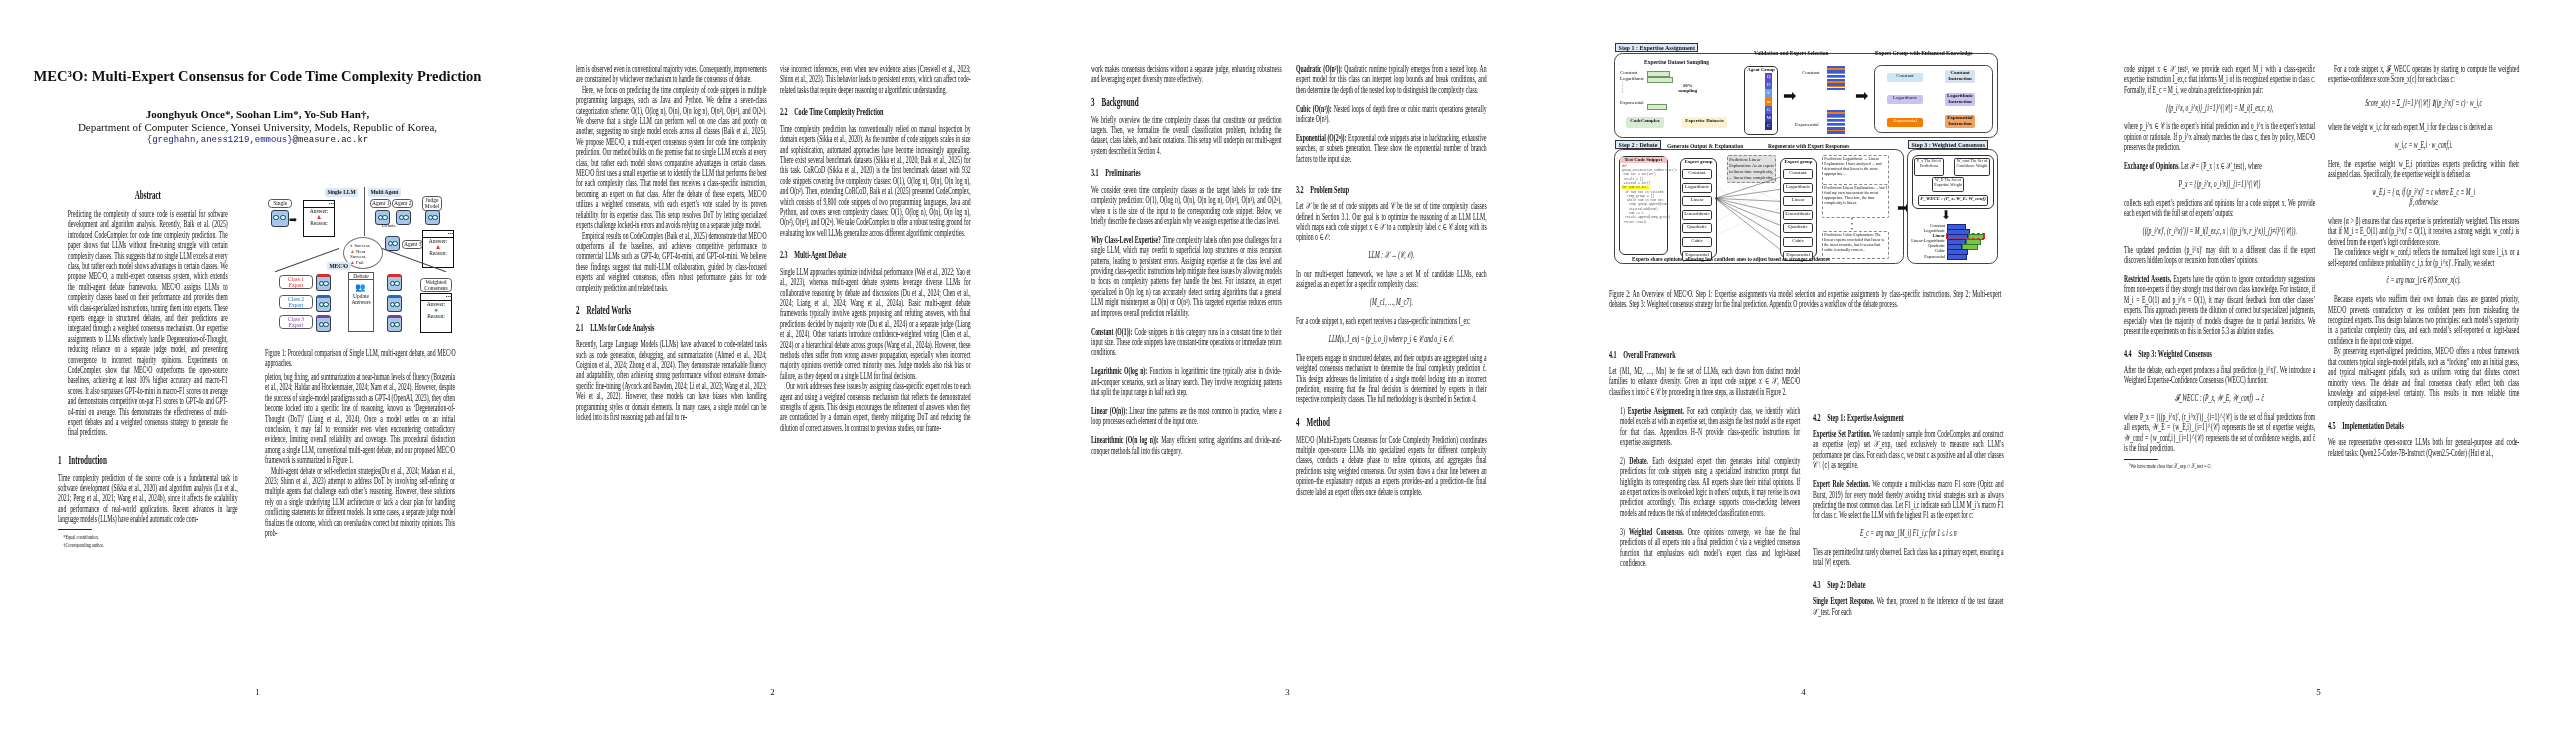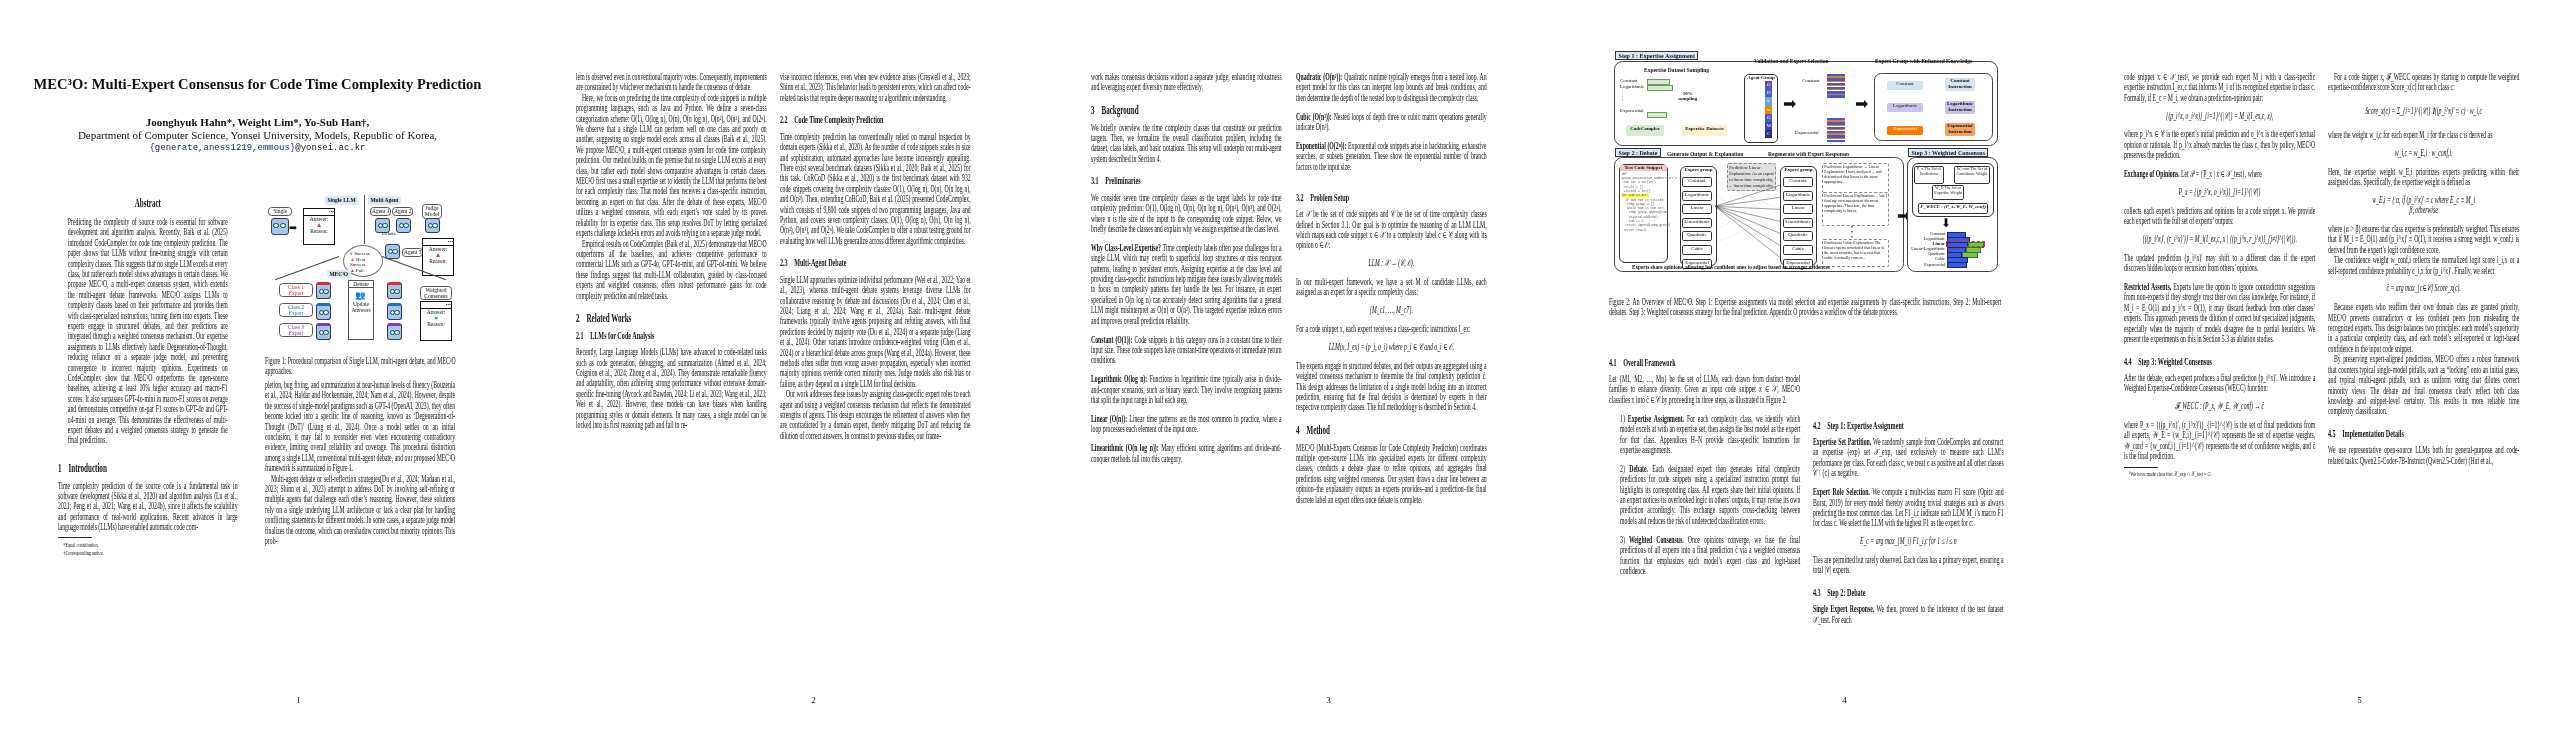--- a/index.html
+++ b/index.html
@@ -1,17 +1,17 @@
 <!DOCTYPE html>
 <html style="font-size:9.7px"><head>
 <meta charset="utf-8">
 <style>
   html,body{margin:0;padding:0;background:#fff;}
   body{width:2576px;height:729px;position:relative;overflow:hidden;font-family:"Liberation Serif","DejaVu Serif",serif;color:#111;}
-  .page{position:absolute;top:8px;width:515px;height:689px;background:#fff;padding-left:41px;}
+  .page{position:absolute;top:0;width:515px;height:689px;background:#fff;}
   .sq{position:absolute;transform-origin:0 0;transform:scaleX(0.615);}
   .col{font-size:9.4px;line-height:10.4px;text-align:justify;hyphens:auto;}
   .col p{margin:0 0 0 0;text-indent:0;}
   .col p.ind{text-indent:9.7px;}
   .col .gap{height:8.5px;}
   .h1{font-weight:bold;font-size:11.5px;margin:3.6px 0 7.3px 0;}
   .h1 .n{display:inline-block;width:17px;}
   .h2{font-weight:bold;font-size:10px;margin:3.6px 0 6px 0;}
   .h2 .n{display:inline-block;width:23px;}
   .b{font-weight:bold;}
@@ -40,23 +40,23 @@
   .bar{position:absolute;height:3.6px;}
 </style>
 </head>
 <body>
 
 <div class="arxiv">arXiv:2510.09049v1  [cs.AI]  10 Oct 2025</div>
 
 <div class="page" style="left:0">
   <div class="title">MEC³O: Multi-Expert Consensus for Code Time Complexity Prediction</div>
   <div class="authors">
-    <div class="bold">Joonghyuk Hahn*, Weight Lim*, Yo-Sub Han†,</div>
+    <div class="bold">Joonghyuk Once*, Soohan Lim*, Yo-Sub Han†,</div>
     <div>Department of Computer Science, Yonsei University, Models, Republic of Korea,</div>
-    <div class="mono" style="font-size:9px"><span class="cite">{generate,aness1219,emmous}</span><span>@yonsei.ac.kr</span></div>
+    <div class="mono" style="font-size:9px"><span class="cite">{greghahn,aness1219,emmous}</span><span>@measure.ac.kr</span></div>
   </div>
 
   <div class="sq col" style="left:58px;top:190px;width:292px">
     <div class="abs-h">Abstract</div>
     <div style="height:8.5px"></div>
     <p style="padding:0 16px">Predicting the complexity of source code is essential for software development and algorithm analysis. Recently, Baik et al. (2025) introduced CodeComplex for code time complexity prediction. The paper shows that LLMs without fine-tuning struggle with certain complexity classes. This suggests that no single LLM excels at every class, but rather each model shows advantages in certain classes. We propose MEC³O, a multi-expert consensus system, which extends the multi-agent debate frameworks. MEC³O assigns LLMs to complexity classes based on their performance and provides them with class-specialized instructions, turning them into experts. These experts engage in structured debates, and their predictions are integrated through a weighted consensus mechanism. Our expertise assignments to LLMs effectively handle Degeneration-of-Thought, reducing reliance on a separate judge model, and preventing convergence to incorrect majority opinions. Experiments on CodeComplex show that MEC³O outperforms the open-source baselines, achieving at least 10% higher accuracy and macro-F1 scores. It also surpasses GPT-4o-mini in macro-F1 scores on average and demonstrates competitive on-par F1 scores to GPT-4o and GPT-o4-mini on average. This demonstrates the effectiveness of multi-expert debates and a weighted consensus strategy to generate the final predictions.</p>
     <div style="height:13.4px"></div>
     <div class="h1"><span class="n">1</span><span>Introduction</span></div>
     <p>Time complexity prediction of the source code is a fundamental task in software development (Sikka et al., 2020) and algorithm analysis (Lu et al., 2021; Peng et al., 2021; Wang et al., 2024b), since it affects the scalability and performance of real-world applications. Recent advances in large language models (LLMs) have enabled automatic code com-</p>
     <div class="rule"></div>

